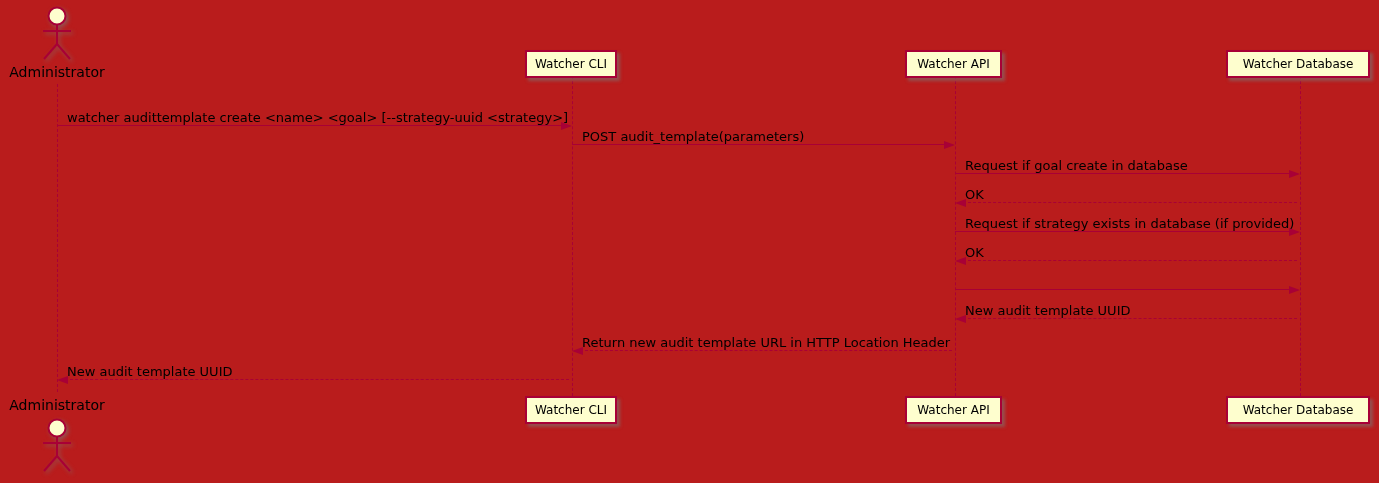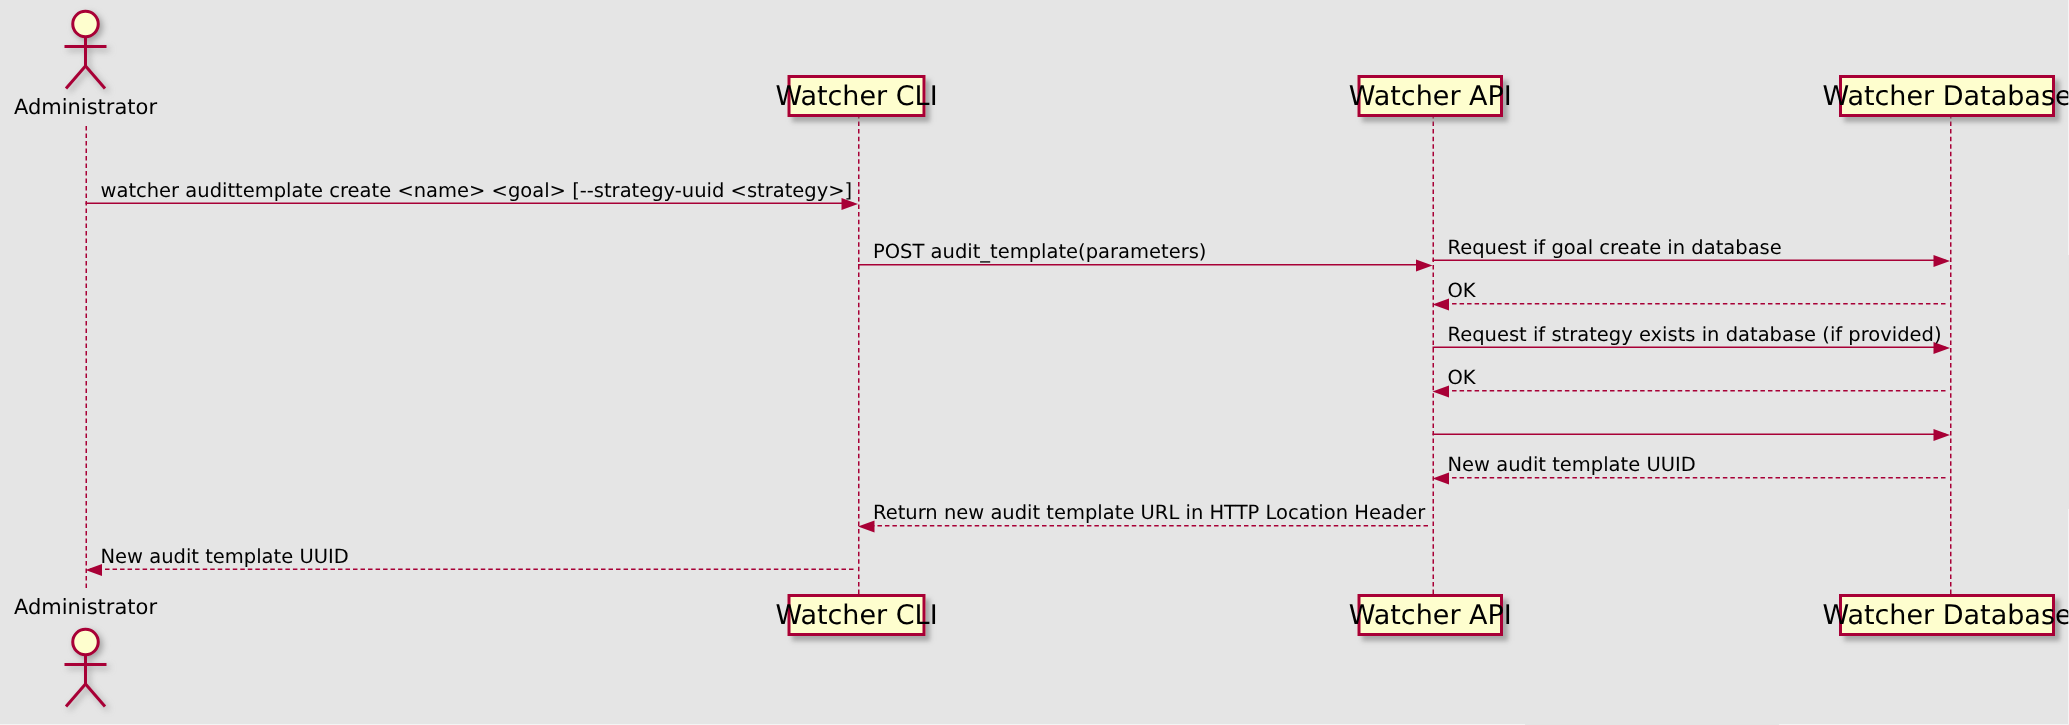--- a/index.html
+++ b/index.html
@@ -3,38 +3,38 @@
 <meta charset="utf-8">
 <style>
   :root {
     --accent: #A80036;
     --fill: #FEFECE;
   }
   html,body { margin:0; padding:0; background:#ffffff; }
   .canvas {
     position:relative;
     width:1379px; height:483px;
-    background:#e5e5e5;
+    background:#b91c1c;
     font-family:"DejaVu Sans", sans-serif;
     color:#000;
     overflow:hidden;
   }
   .lifeline {
     position:absolute;
     width:0;
     border-left:1px dashed var(--accent);
   }
   .pbox {
     position:absolute;
     height:24px;
     background:var(--fill);
     border:2px solid var(--accent);
     box-shadow:3px 3px 3px rgba(120,120,120,0.55);
     display:flex; align-items:center; justify-content:center;
-    font-size:18px;
+    font-size:12px;
     white-space:nowrap;
   }
   .actor-figure { position:absolute; filter:drop-shadow(2px 2px 2px rgba(120,120,120,0.6)); }
   .actor-label {
     position:absolute;
     transform:translateX(-50%);
     font-size:14px;
     white-space:nowrap;
   }
   .msg { position:absolute; height:22px; }
@@ -85,26 +85,26 @@
     <line x1="20" y1="39" x2="7" y2="54" stroke="#A80036" stroke-width="2"></line>
     <line x1="20" y1="39" x2="33" y2="54" stroke="#A80036" stroke-width="2"></line>
   </svg>
   <div class="actor-label" style="left:57px; top:64px;">Administrator</div>
 
   <div class="pbox" style="left:525px; top:50px; width:88px;">Watcher CLI</div>
   <div class="pbox" style="left:905px; top:50px; width:93px;">Watcher API</div>
   <div class="pbox" style="left:1226px; top:50px; width:140px;">Watcher Database</div>
 
   <div id="messages">
-      <div class="msg" style="left: 57px; width: 515px; top: 118px;">
+      <div class="msg" style="left: 57px; width: 515px; top: 108px;">
         <div class="msg-line-solid"></div>
         <div class="arrowhead right"></div>
         <div class="msg-label">watcher audittemplate create &lt;name&gt; &lt;goal&gt; [--strategy-uuid &lt;strategy&gt;]</div>
       </div>
-      <div class="msg" style="left: 572px; width: 383px; top: 127px; margin-top: 32px;">
+      <div class="msg" style="left: 572px; width: 383px; top: 127px;">
         <div class="msg-line-solid"></div>
         <div class="arrowhead right"></div>
         <div class="msg-label">POST audit_template(parameters)</div>
       </div>
       <div class="msg" style="left: 955px; width: 345px; top: 156px;">
         <div class="msg-line-solid"></div>
         <div class="arrowhead right"></div>
         <div class="msg-label">Request if goal create in database</div>
       </div>
       <div class="msg" style="left: 955px; width: 345px; top: 185px;">

